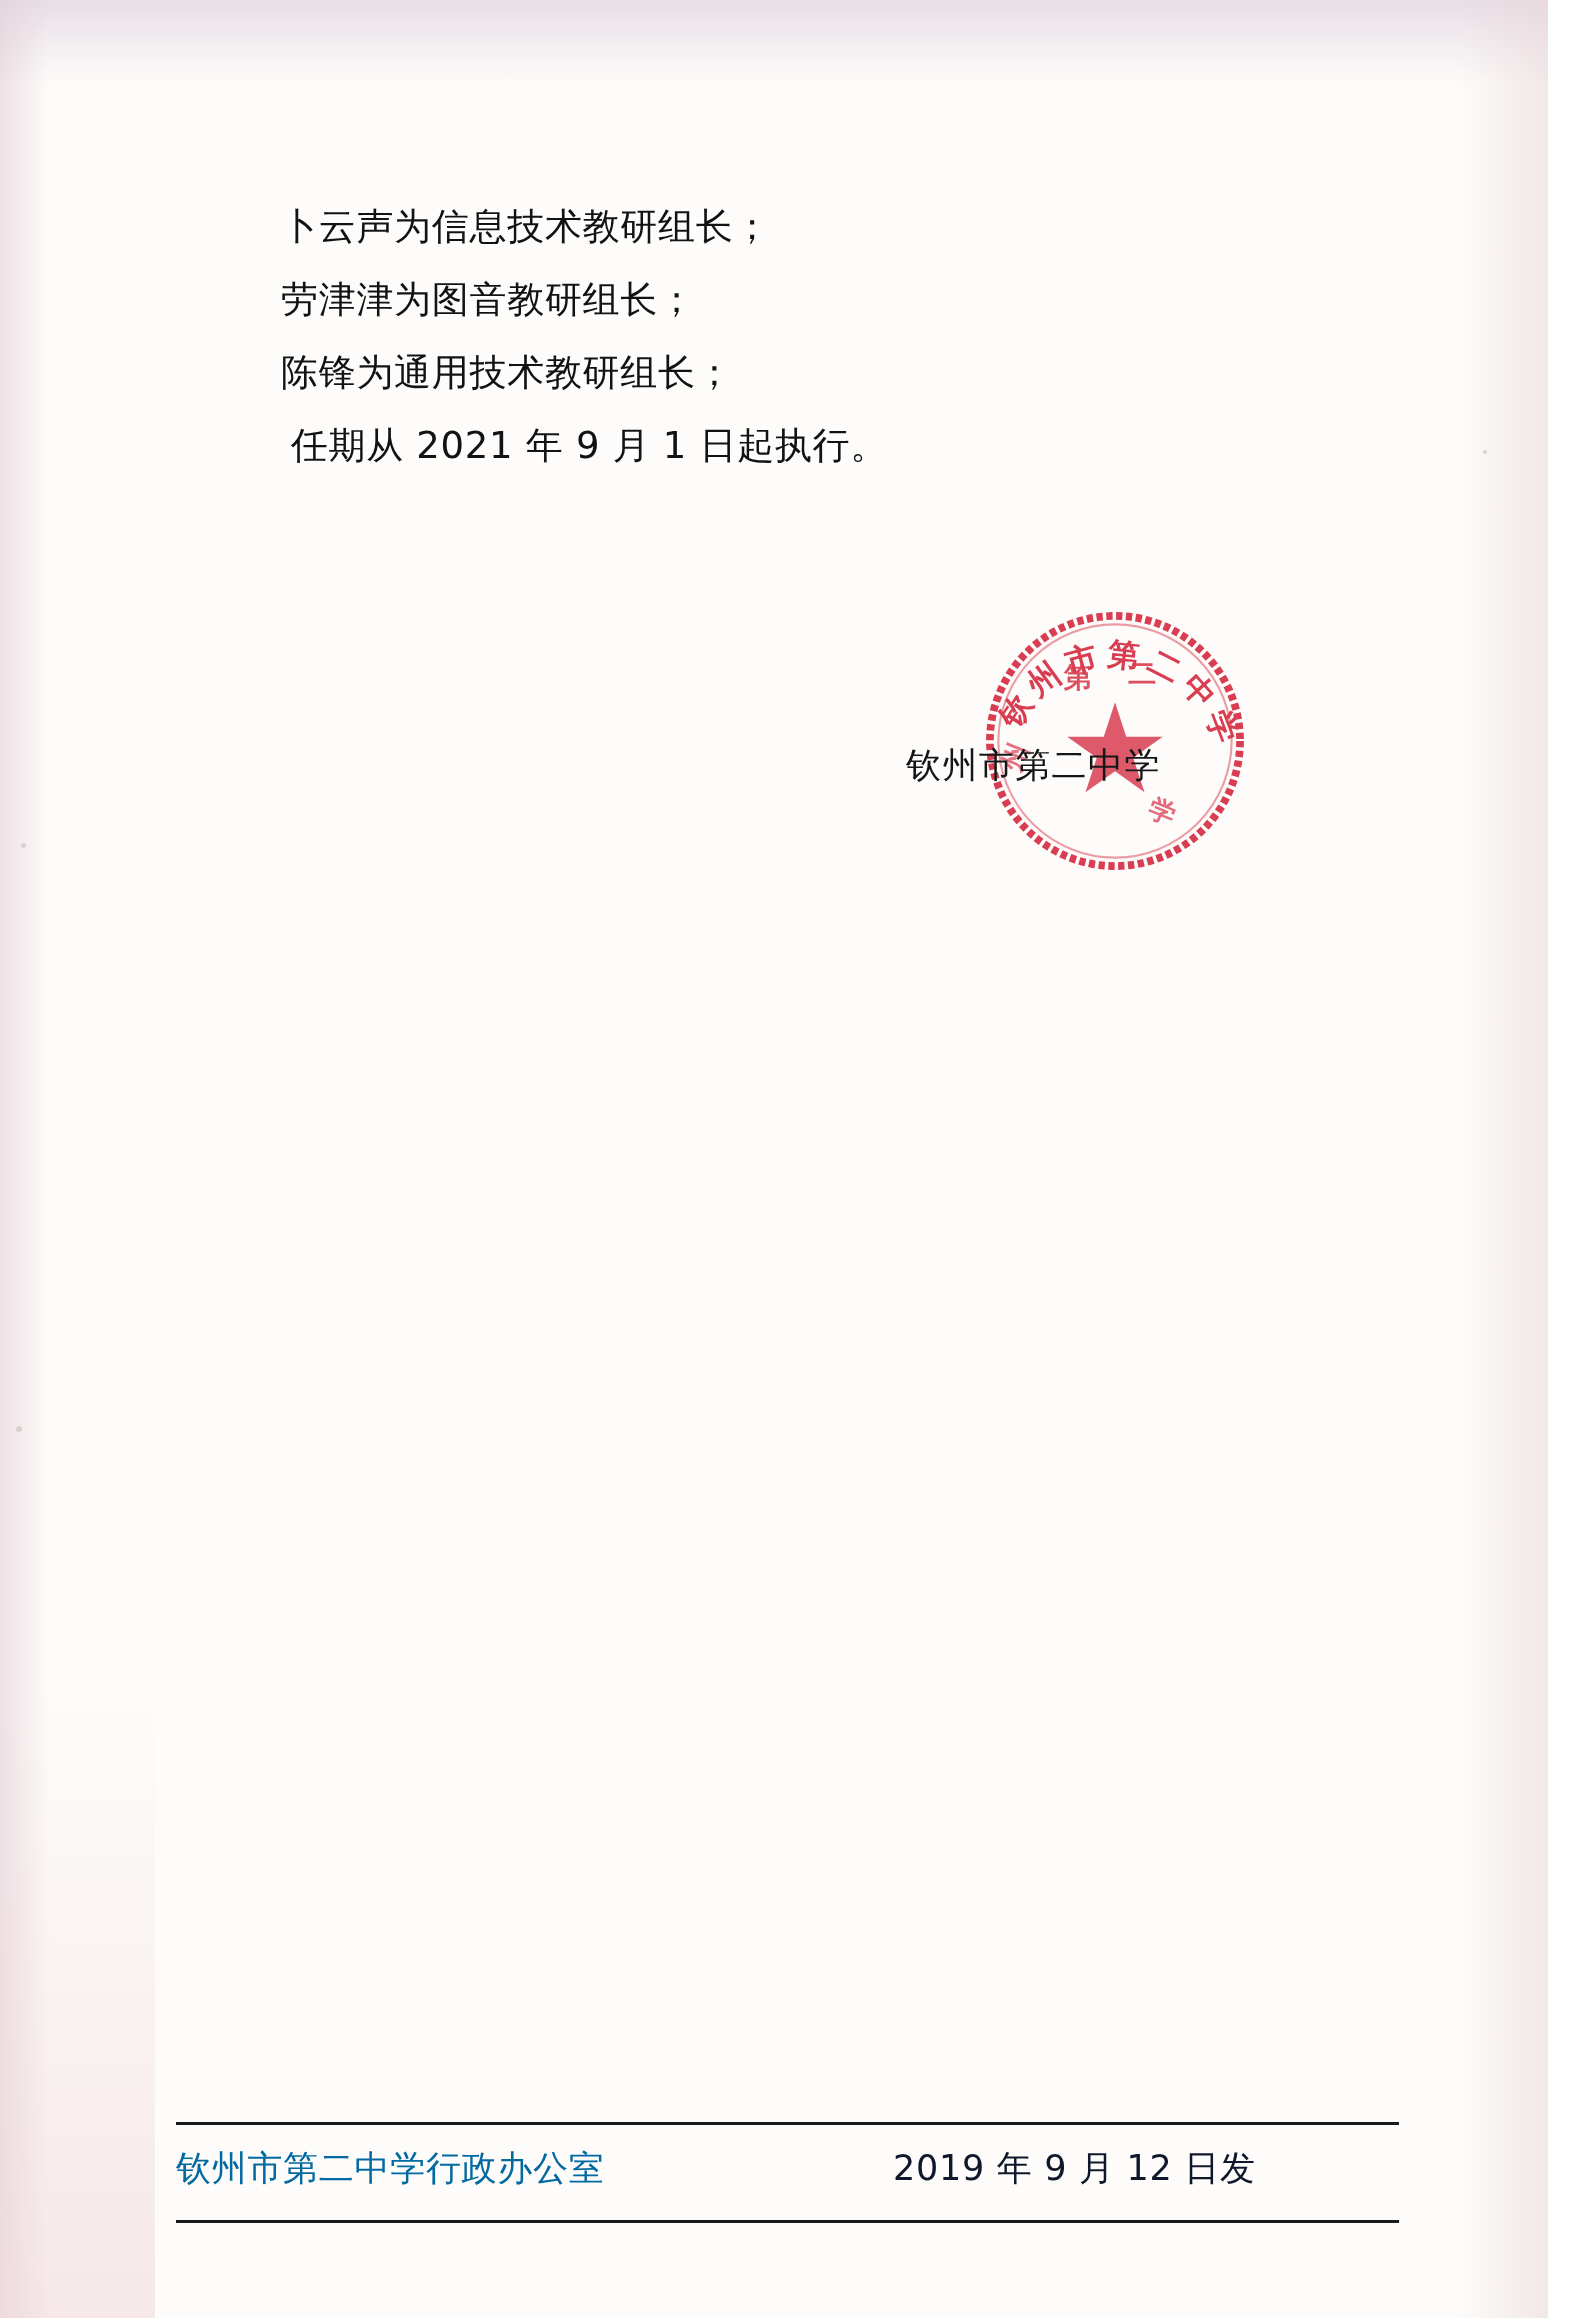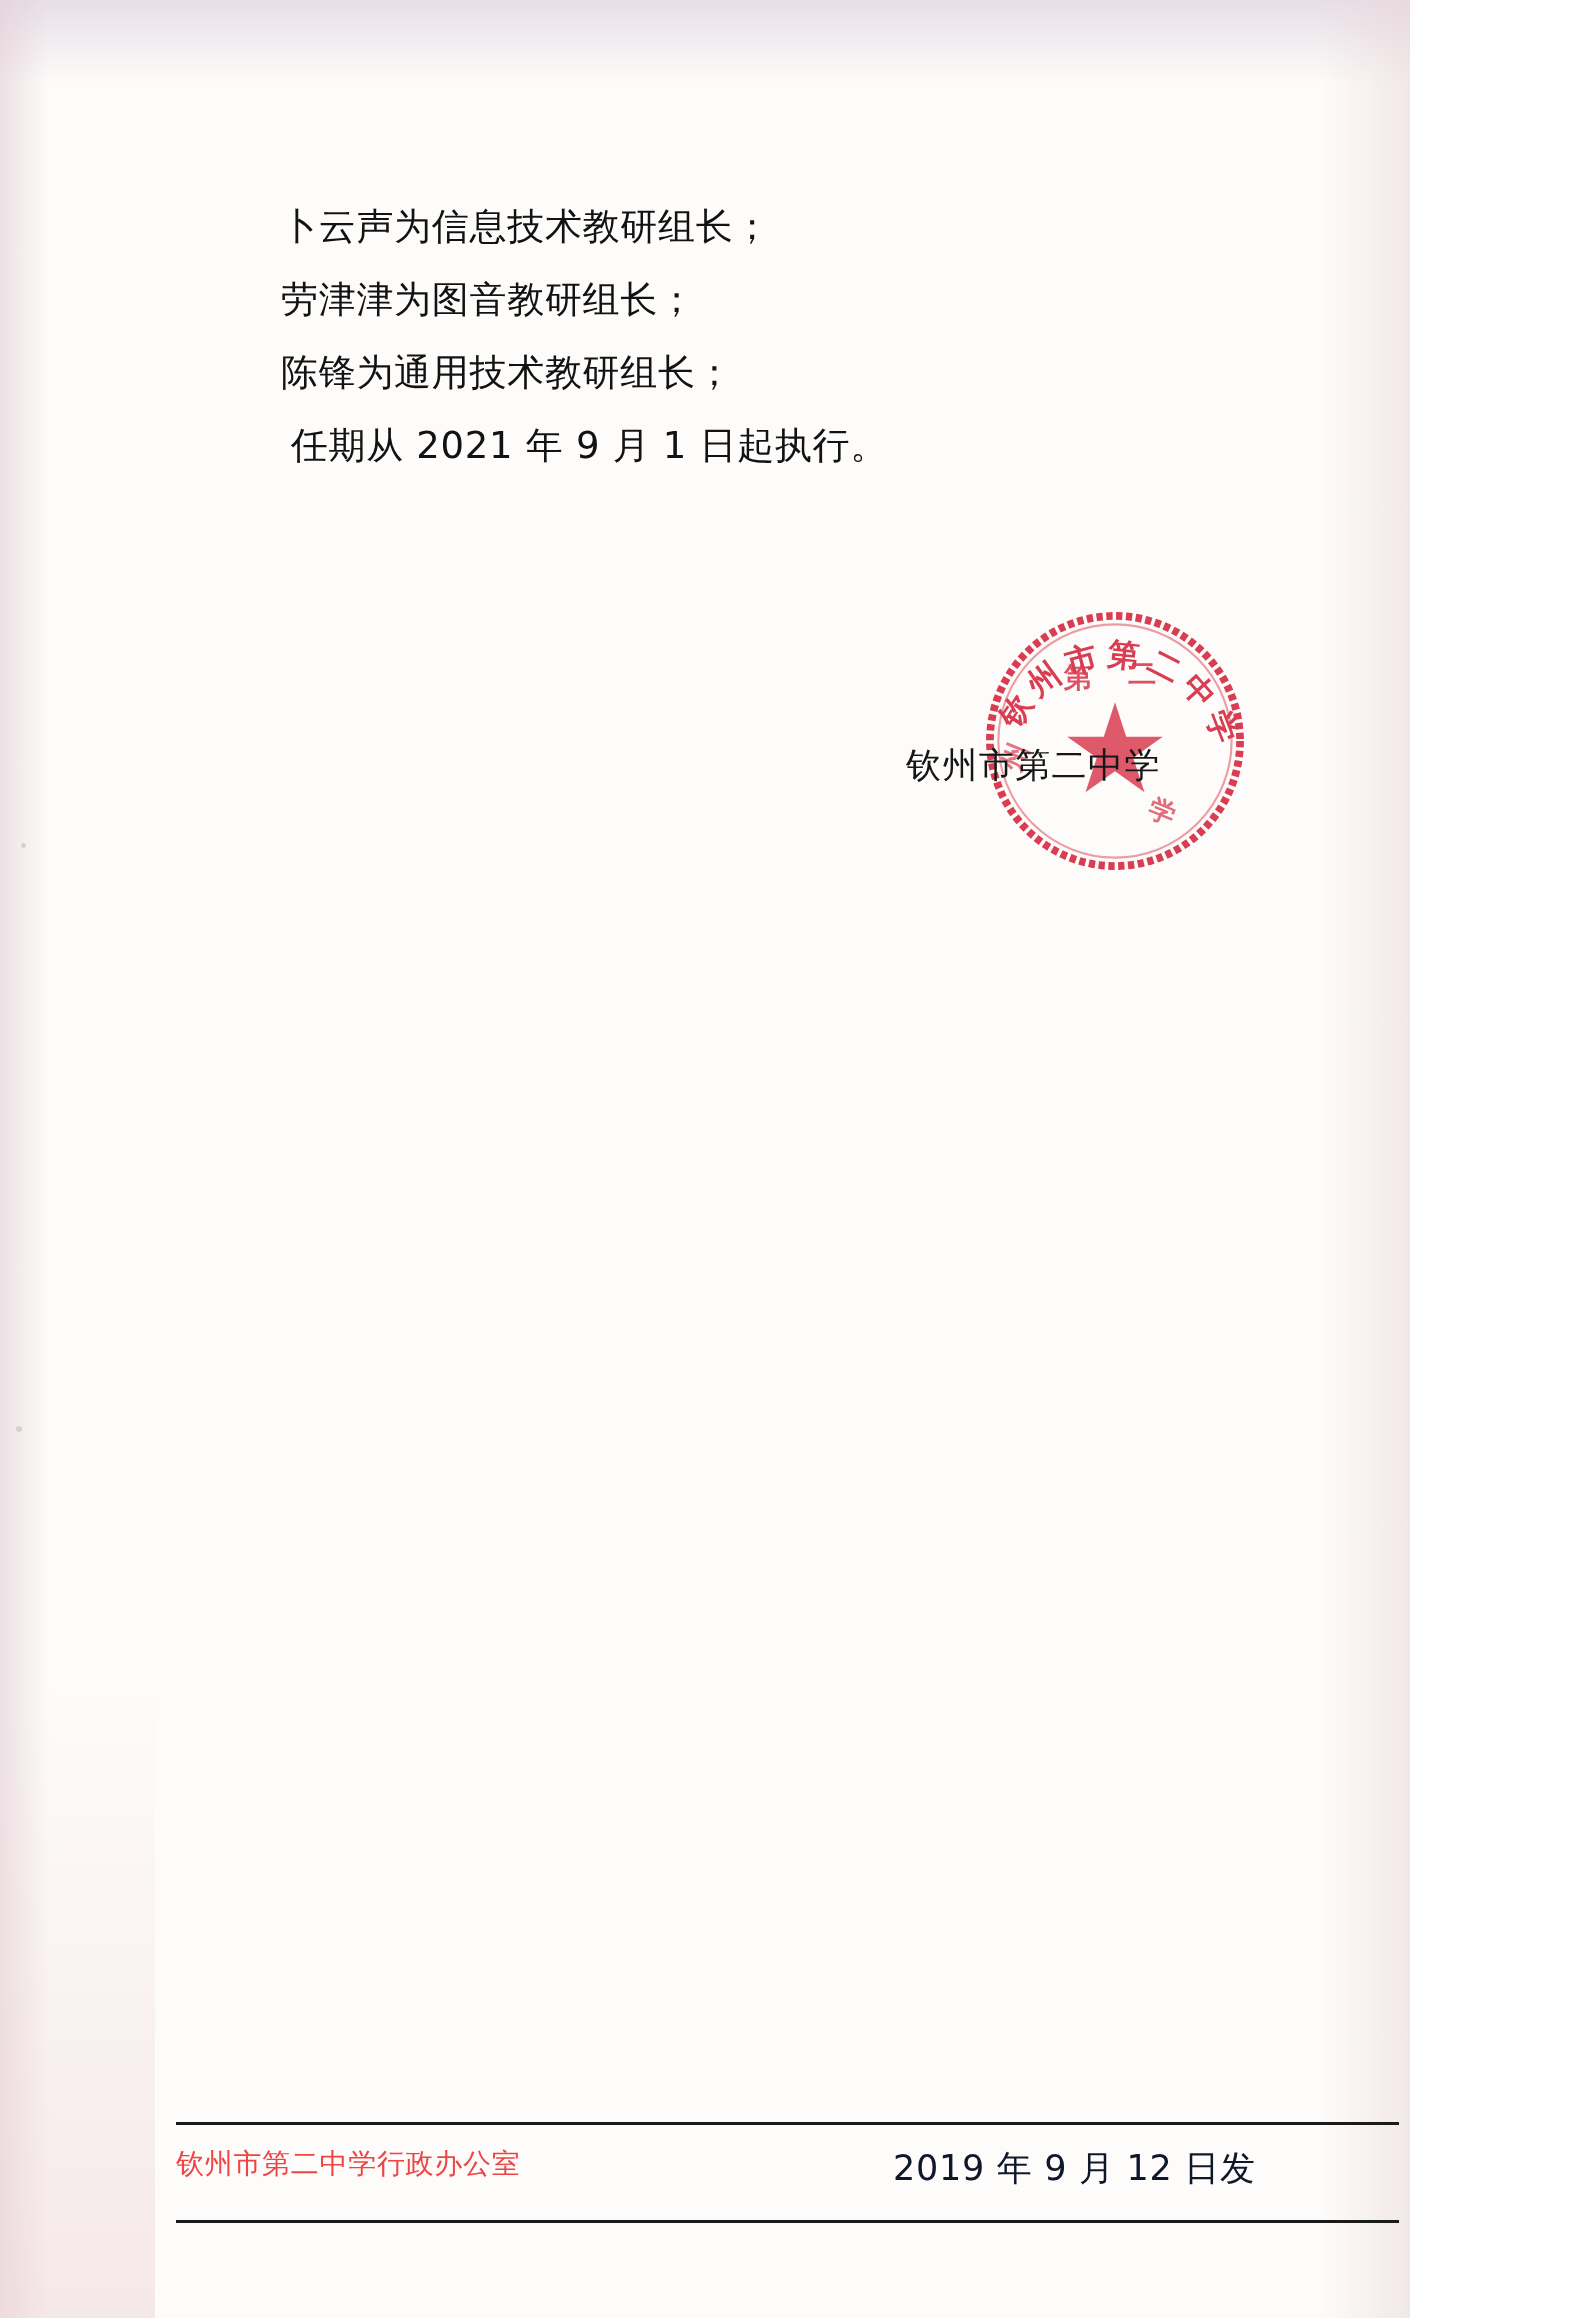--- a/index.html
+++ b/index.html
@@ -5,21 +5,21 @@
   html, body {
     margin: 0;
     padding: 0;
     background: #ffffff;
   }
   body {
     font-family: "Liberation Sans", sans-serif;
   }
   .page {
     position: relative;
-    width: 1410px;
+    width: 1548px;
     height: 2319px;
     background: #fdfcfa;
     overflow: hidden;
   }
   
   .scan-tint-top {
     position: absolute;
     top: 0; left: 0;
     width: 1574px; height: 84px;
     background: linear-gradient(180deg, rgba(214,198,214,0.55) 0%, rgba(252,250,250,0) 100%);
@@ -107,22 +107,22 @@
     top: 98px;
     width: 1223px;
     height: 2.8px;
     background: #1a1a1a;
   }
   .footer-text-left {
     position: absolute;
     left: 7px;
     top: 22.5px;
     font-family: "DejaVu Sans", sans-serif;
-    font-size: 28px;
-    color: #ef4444;
+    font-size: 35px;
+    color: #0369a1;
     letter-spacing: 0.7px;
     white-space: pre;
   }
   .footer-text-right {
     position: absolute;
     left: 724px;
     top: 22.5px;
     font-family: "DejaVu Sans", sans-serif;
     font-size: 35px;
     color: #0f172a;

